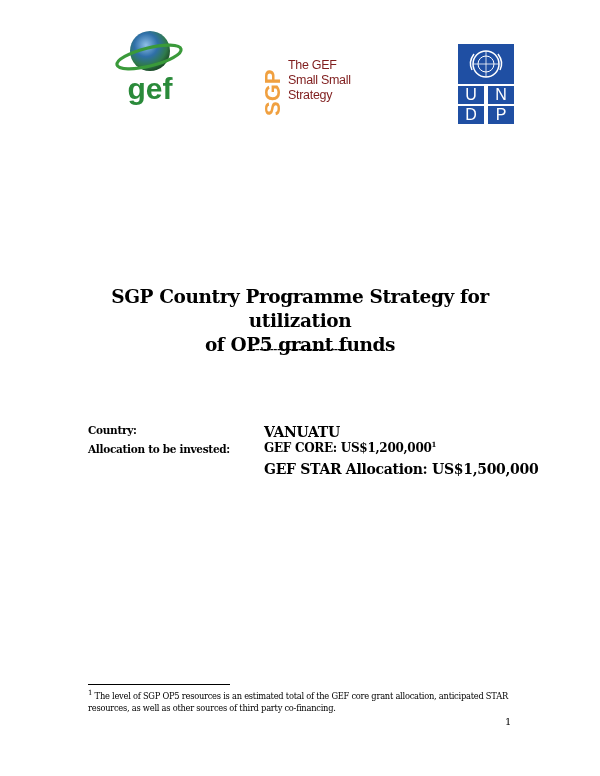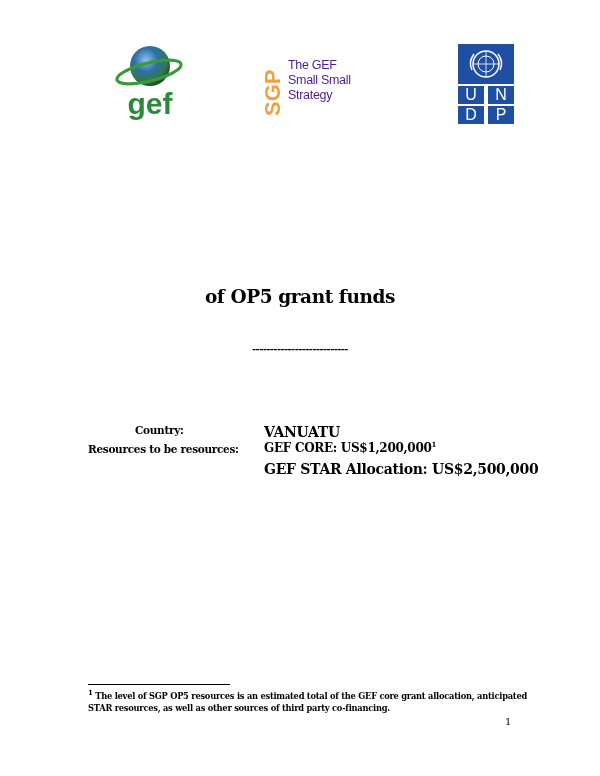--- a/index.html
+++ b/index.html
@@ -1,37 +1,37 @@
 <!DOCTYPE html>
 <html><head>
   <meta charset="utf-8">
   <style>
     html, body { margin: 0; padding: 0; background: #ffffff; }
     body { width: 600px; height: 776px; position: relative; overflow: hidden; font-family: "DejaVu Serif", "Liberation Serif", serif; color: #000; }
 
-    .logo-gef { position: absolute; left: 112px; top: 42px; width: 76px; height: 78px; }
+    .logo-gef { position: absolute; left: 112px; top: 27px; width: 76px; height: 78px; }
     .logo-sgp { position: absolute; left: 262px; top: 56px; width: 100px; height: 62px; }
     .logo-undp { position: absolute; left: 458px; top: 44px; width: 56px; height: 78px; }
 
     .sgp-letters { position: absolute; left: 0; top: 0; width: 22px; height: 62px; }
-    .sgp-text { position: absolute; left: 26px; top: 2px; font-family: "Liberation Sans", sans-serif; font-size: 12.5px; line-height: 15px; color: #4c1d95; letter-spacing: -0.3px; }
+    .sgp-text { position: absolute; left: 26px; top: 2px; font-family: "Liberation Sans", sans-serif; font-size: 12.5px; line-height: 15px; color: #7f1d1d; letter-spacing: -0.3px; }
 
     .undp-top { position: absolute; left: 0; top: 0; width: 56px; height: 40px; background: #1f4fa3; }
     .undp-cell { position: absolute; width: 26px; height: 18px; background: #1f4fa3; color: #fff; font-family: "Liberation Sans", sans-serif; font-size: 16px; line-height: 18px; text-align: center; }
 
     .title { position: absolute; left: 60px; top: 285px; width: 480px; text-align: center; font-family: "DejaVu Serif", serif; font-weight: bold; font-size: 18.5px; line-height: 24px; letter-spacing: -0.4px; }
     .dashes { position: absolute; left: 0; top: 343px; width: 600px; text-align: center; font-size: 10px; font-weight: bold; letter-spacing: -0.6px; }
 
     .field-label { position: absolute; left: 88px; font-size: 10.5px; font-weight: bold; letter-spacing: -0.3px; }
     .field-value { position: absolute; left: 264px; font-size: 14px; font-weight: bold; letter-spacing: -0.3px; }
     .field-value.big { font-size: 12px; }
     .sup { font-size: 7px; vertical-align: super; line-height: 0; }
 
     .fn-rule { position: absolute; left: 88px; top: 684px; width: 142px; height: 1px; background: #000; }
-    .footnote { position: absolute; left: 88px; top: 690px; width: 440px; font-size: 8.3px; line-height: 12px; font-weight: bold; letter-spacing: -0.25px; }
+    .footnote { position: absolute; left: 88px; top: 690px; width: 440px; font-size: 8.3px; line-height: 12px; font-weight: normal; letter-spacing: -0.25px; }
     .page-number { position: absolute; left: 505px; top: 716px; font-size: 10px; }
   </style>
 </head>
 <body>
 
 <div class="logo-gef">
   <svg width="76" height="78" viewBox="0 0 76 78">
     <defs>
       <radialGradient id="g1" cx="40%" cy="35%" r="65%">
         <stop offset="0%" stop-color="#8fc0e8"></stop>
@@ -68,33 +68,34 @@
       <path d="M42 26 Q46 18 40 10" fill="none" stroke="#fff" stroke-width="1.5"></path>
     </svg>
   </div>
   <div class="undp-cell" style="left:0;top:42px;">U</div>
   <div class="undp-cell" style="left:30px;top:42px;">N</div>
   <div class="undp-cell" style="left:0;top:62px;">D</div>
   <div class="undp-cell" style="left:30px;top:62px;">P</div>
 </div>
 
 <div class="title">
+  <div>SGP Country Programme Strategy for utilization</div>
   <div>of OP5 grant funds</div>
 </div>
 <div class="dashes">---------------------------</div>
 
-<div class="field-label" style="top:424px;margin-left:47px;">Country:</div>
+<div class="field-label" style="top:424px;">Country:</div>
 <div class="field-value" style="top:424px;">VANUATU</div>
 
-<div class="field-label" style="top:443px;">Resources to be resources:</div>
+<div class="field-label" style="top:443px;">Allocation to be invested:</div>
 <div class="field-value big" style="top:441px;text-align:right;">
   <span>GEF CORE: US$1,200,000</span><span class="sup">1</span>
 </div>
 
-<div class="field-value" style="top:461px;">GEF STAR Allocation: US$2,500,000</div>
+<div class="field-value" style="top:461px;">GEF STAR Allocation: US$1,500,000</div>
 
 <div class="fn-rule"></div>
 <div class="footnote">
   <span class="sup">1</span>
   <span>The level of SGP OP5 resources is an estimated total of the GEF core grant allocation, anticipated STAR resources, as well as other sources of third party co-financing.</span>
 </div>
 
 <div class="page-number">1</div>
 
 </body></html>

